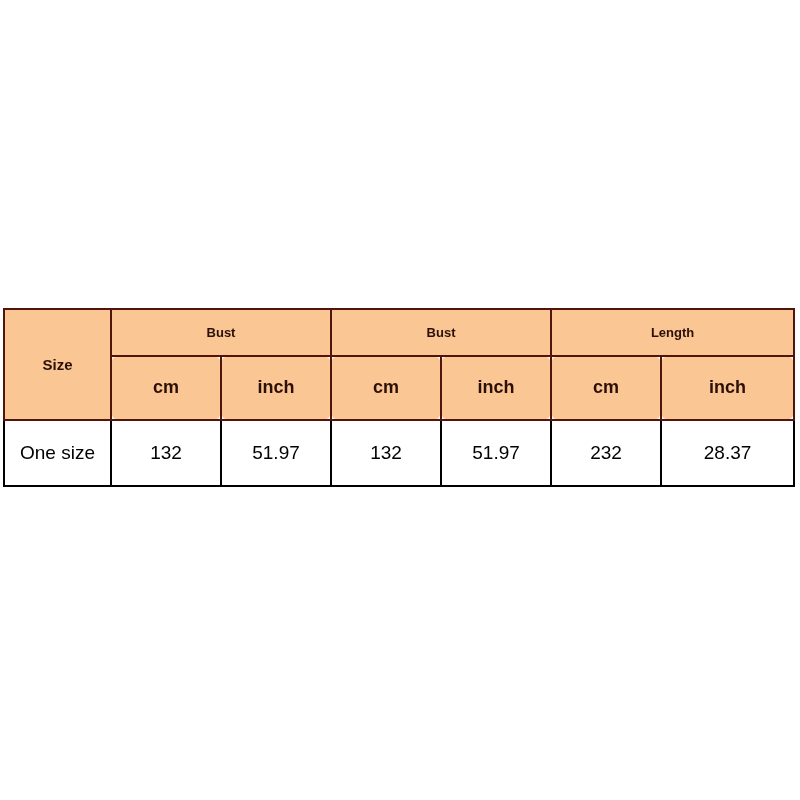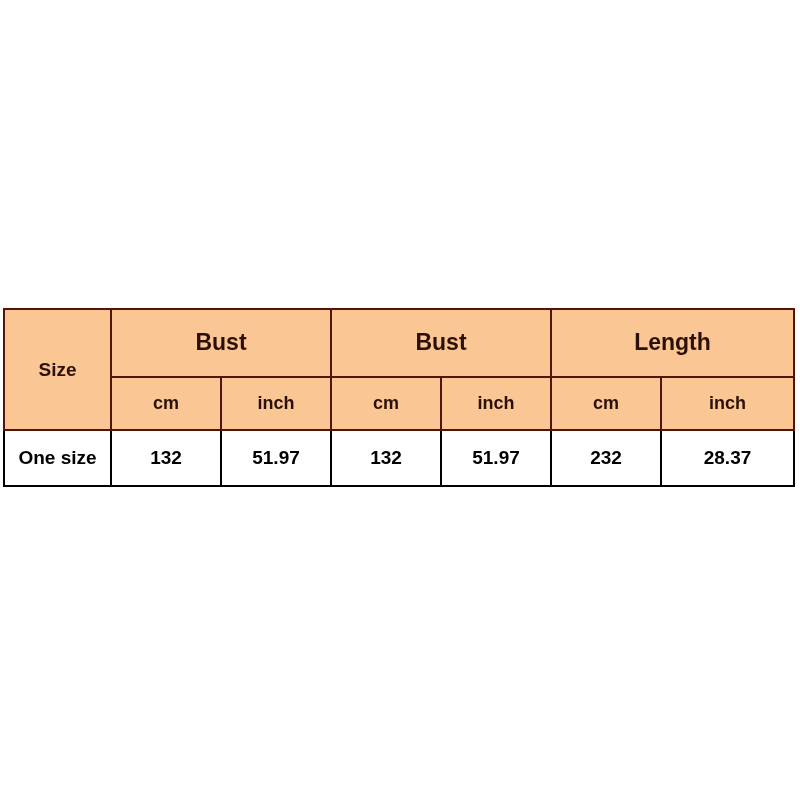--- a/index.html
+++ b/index.html
@@ -39,37 +39,38 @@
 
   
   .hdr {
     background: #fac694;
     color: #2b1008;
     font-weight: bold;
     border: 2px solid #52140b !important;
   }
 
   .hdr-group {
-    font-size: 23px;
+    font-size: 13px;
   }
 
   .hdr-unit {
     font-size: 18px;
+    border-radius: 8px;
   }
 
   .hdr-size {
-    font-size: 19px;
+    font-size: 15px;
     margin-top: 24px;
   }
 
   
   .body-cell {
     background: #ffffff;
     color: #000000;
-    font-weight: bold;
+    font-weight: normal;
     font-size: 19px;
     border: 2px solid #000000 !important;
   }
 
   .body-label {
     font-size: 19px;
   }
 
   
   col.c-size   { width: 107px; }

